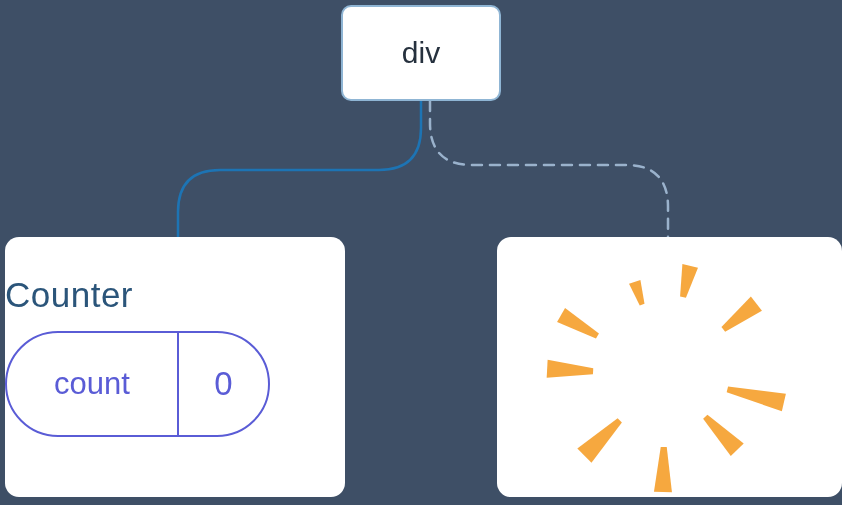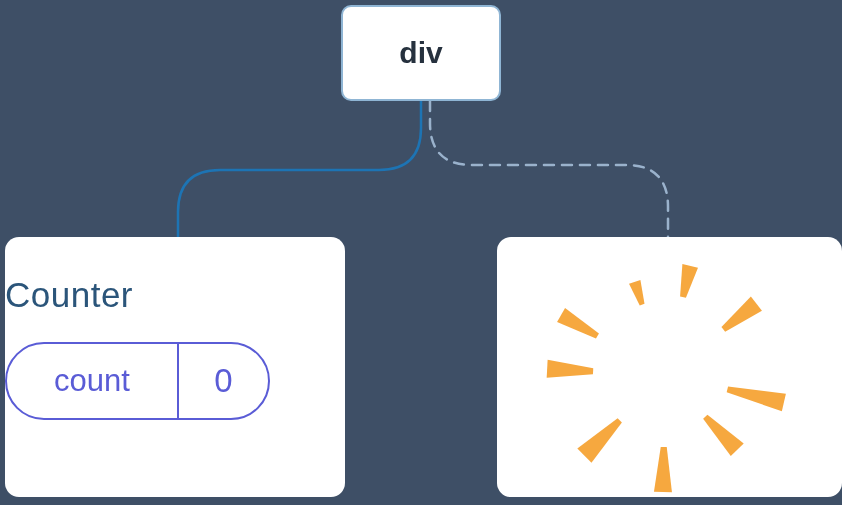--- a/index.html
+++ b/index.html
@@ -41,21 +41,20 @@
     width: 160px; height: 96px;
     box-sizing: border-box;
     background: var(--card-bg, #FFFFFF);
     border: 2px solid var(--root-border, #8FB5D4);
     border-radius: 10px;
     display: flex;
     align-items: center;
     justify-content: center;
     font-size: 30px;
     color: var(--root-text, #26313E);
-    font-weight: bold;
   }
   .card {
     position: absolute;
     top: 237px;
     height: 260px;
     background: var(--card-bg, #FFFFFF);
     border-radius: 14px;
     box-sizing: border-box;
   }
   .card-counter {
@@ -66,23 +65,23 @@
     align-items: flex-start;
   }
   .counter-title {
     margin-top: 38px;
     font-size: 35px;
     font-weight: 500;
     color: var(--counter-title, #2B557A);
     letter-spacing: 0.5px;
   }
   .state-pill {
-    margin-top: 27px;
+    margin-top: 16px;
     width: 265px;
-    height: 78px;
+    height: 106px;
     box-sizing: border-box;
     border: 2.5px solid var(--pill-accent, #5A5CD6);
     border-radius: 60px;
     display: flex;
     align-items: stretch;
     overflow: hidden;
   }
   .state-key {
     width: 170px;
     display: flex;

